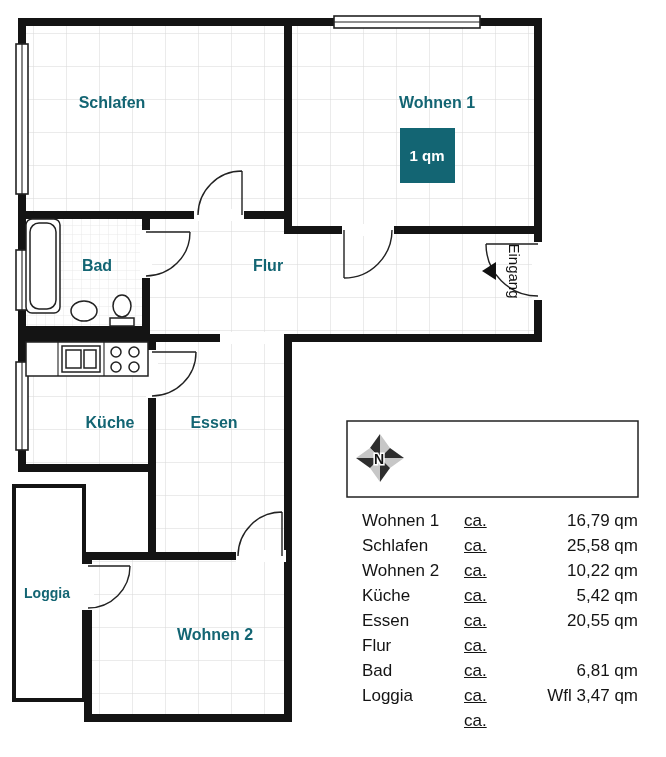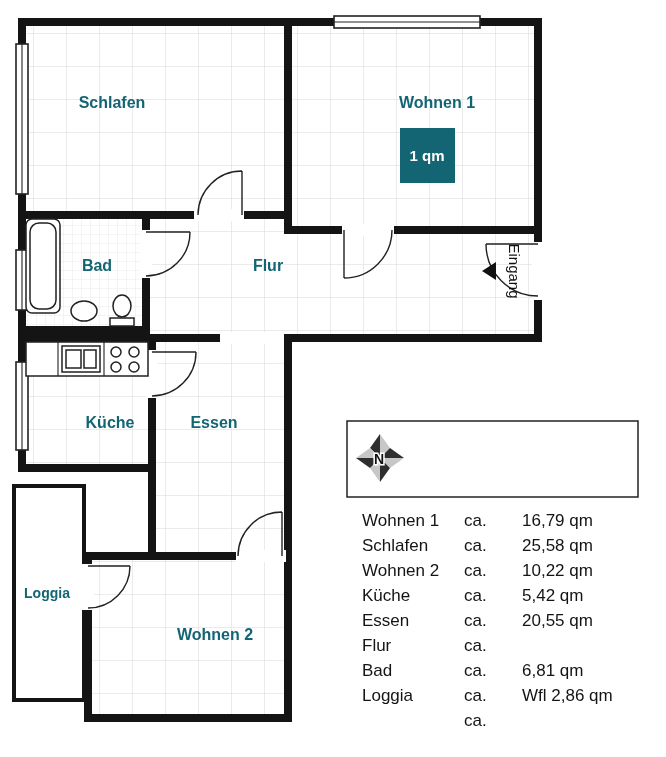--- a/index.html
+++ b/index.html
@@ -26,22 +26,22 @@
   .rose-dark{fill:#2e2e2e;}
   .rose-light{fill:#c7c7c7;}
   .rose-n{font:bold 14px "Liberation Sans",sans-serif;fill:#111;text-anchor:middle;
           paint-order:stroke;stroke:#fff;stroke-width:3px;}
 
   
   .legend-rows{position:absolute;left:348px;top:508px;width:290px;color:#141414;
                font-size:17px;}
   .legend-row{display:flex;align-items:center;height:25px;padding-left:14px;}
   .legend-name{width:102px;}
-  .legend-ca{width:58px;}
-  .legend-value{flex:1;}
+  .legend-ca{width:58px;text-decoration:underline;}
+  .legend-value{flex:1;text-align:right;}
 </style>
 </head>
 <body>
 
 <div class="canvas">
 
   <svg width="666" height="757" viewBox="0 0 666 757">
     <defs>
       <pattern id="grid" width="33" height="33" patternUnits="userSpaceOnUse">
         <path d="M33,0 L0,0 0,33" fill="none" stroke="#d8d8d8" stroke-width="1"></path>
@@ -204,21 +204,21 @@
       <span class="legend-ca">ca.</span>
     </div>
     <div class="legend-row">
       <span class="legend-name">Bad</span>
       <span class="legend-ca">ca.</span>
       <span class="legend-value">6,81 qm</span>
     </div>
     <div class="legend-row">
       <span class="legend-name">Loggia</span>
       <span class="legend-ca">ca.</span>
-      <span class="legend-value">Wfl 2,86 qm</span>
+      <span class="legend-value">Wfl 3,47 qm</span>
     </div>
     <div class="legend-row">
       <span class="legend-name"></span>
       <span class="legend-ca">ca.</span>
     </div>
   </div>
 
 </div>
 
 </body></html>

